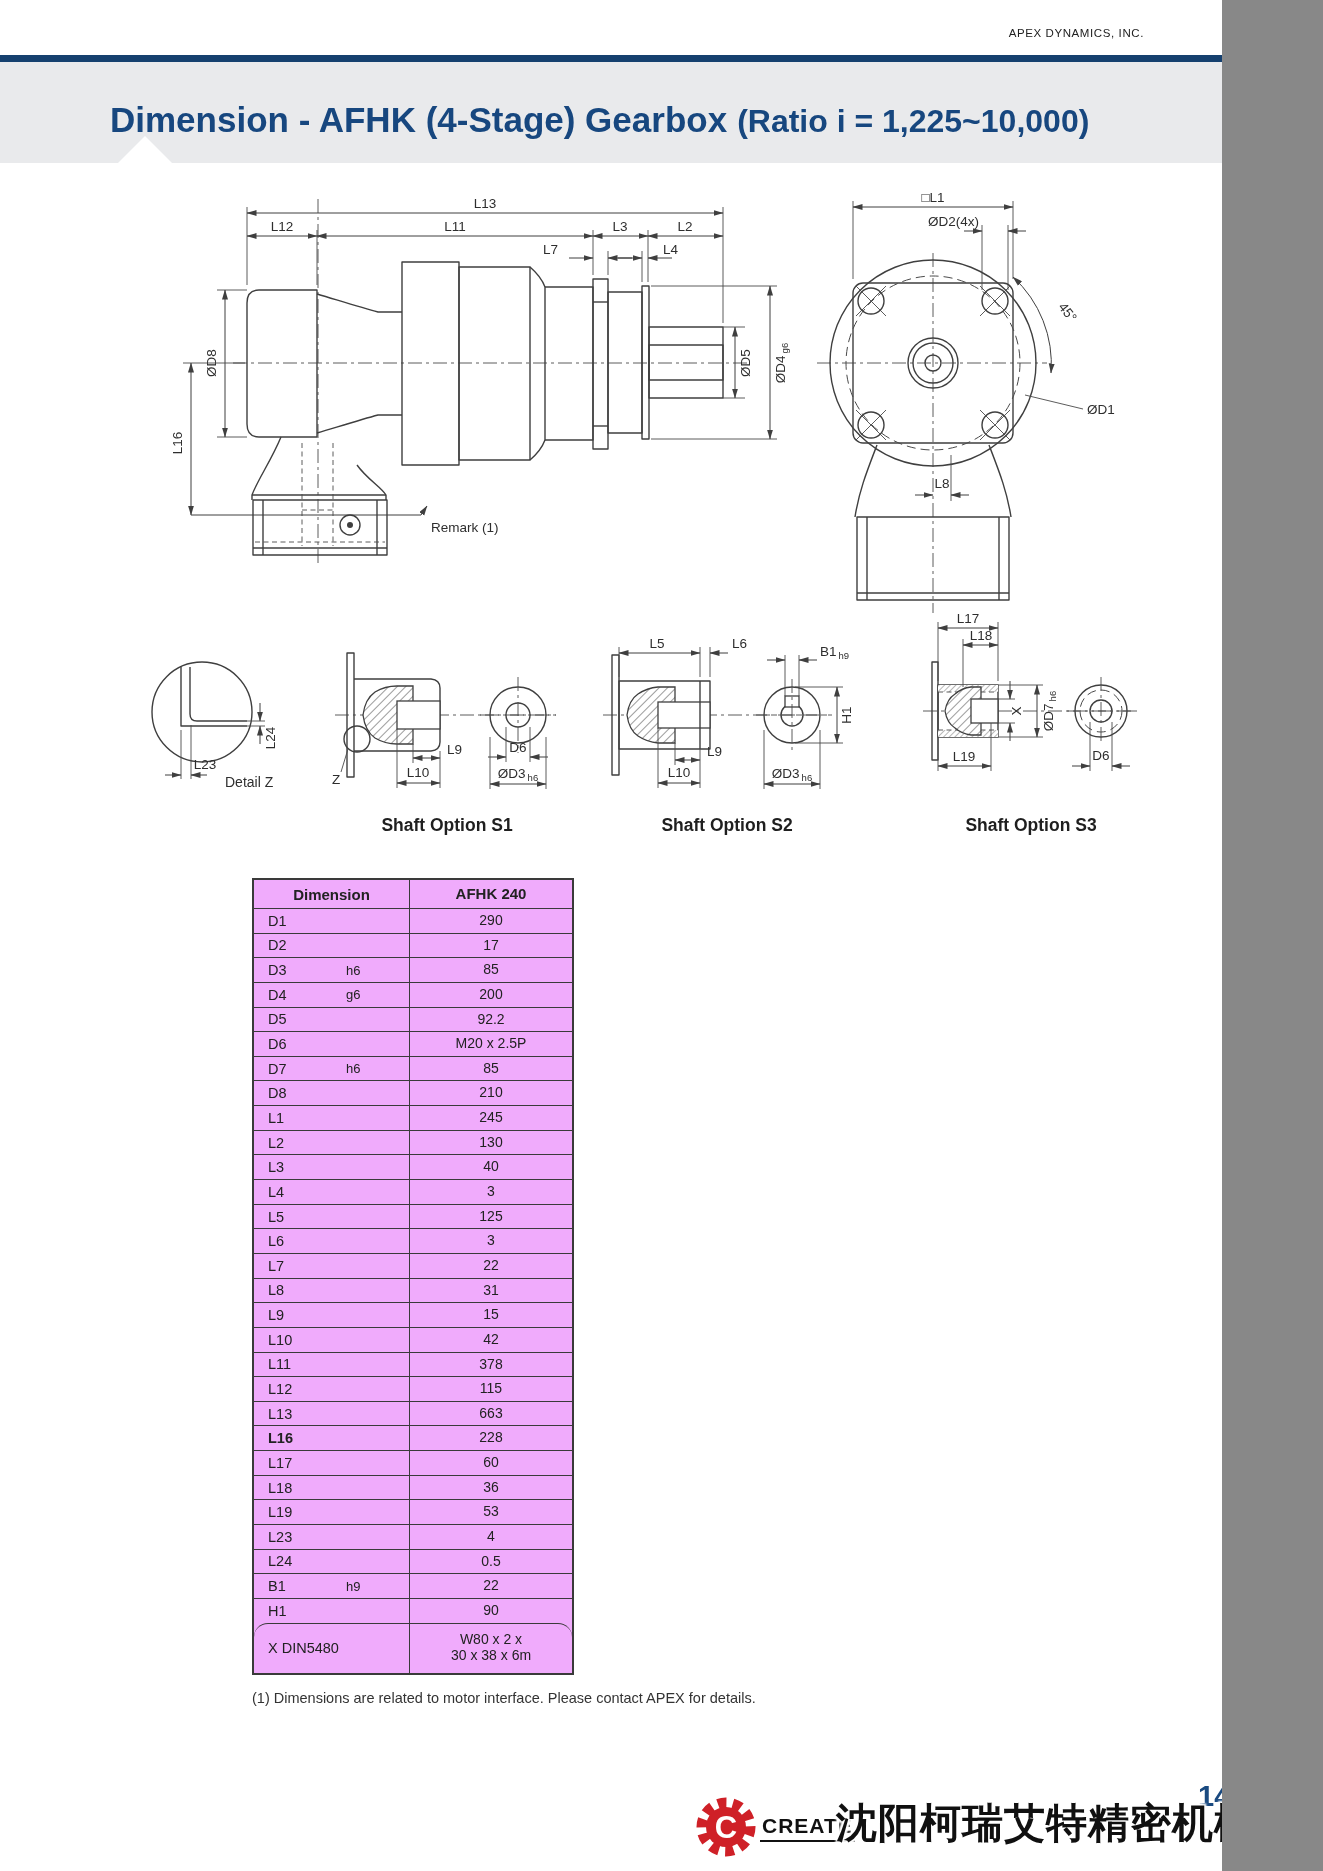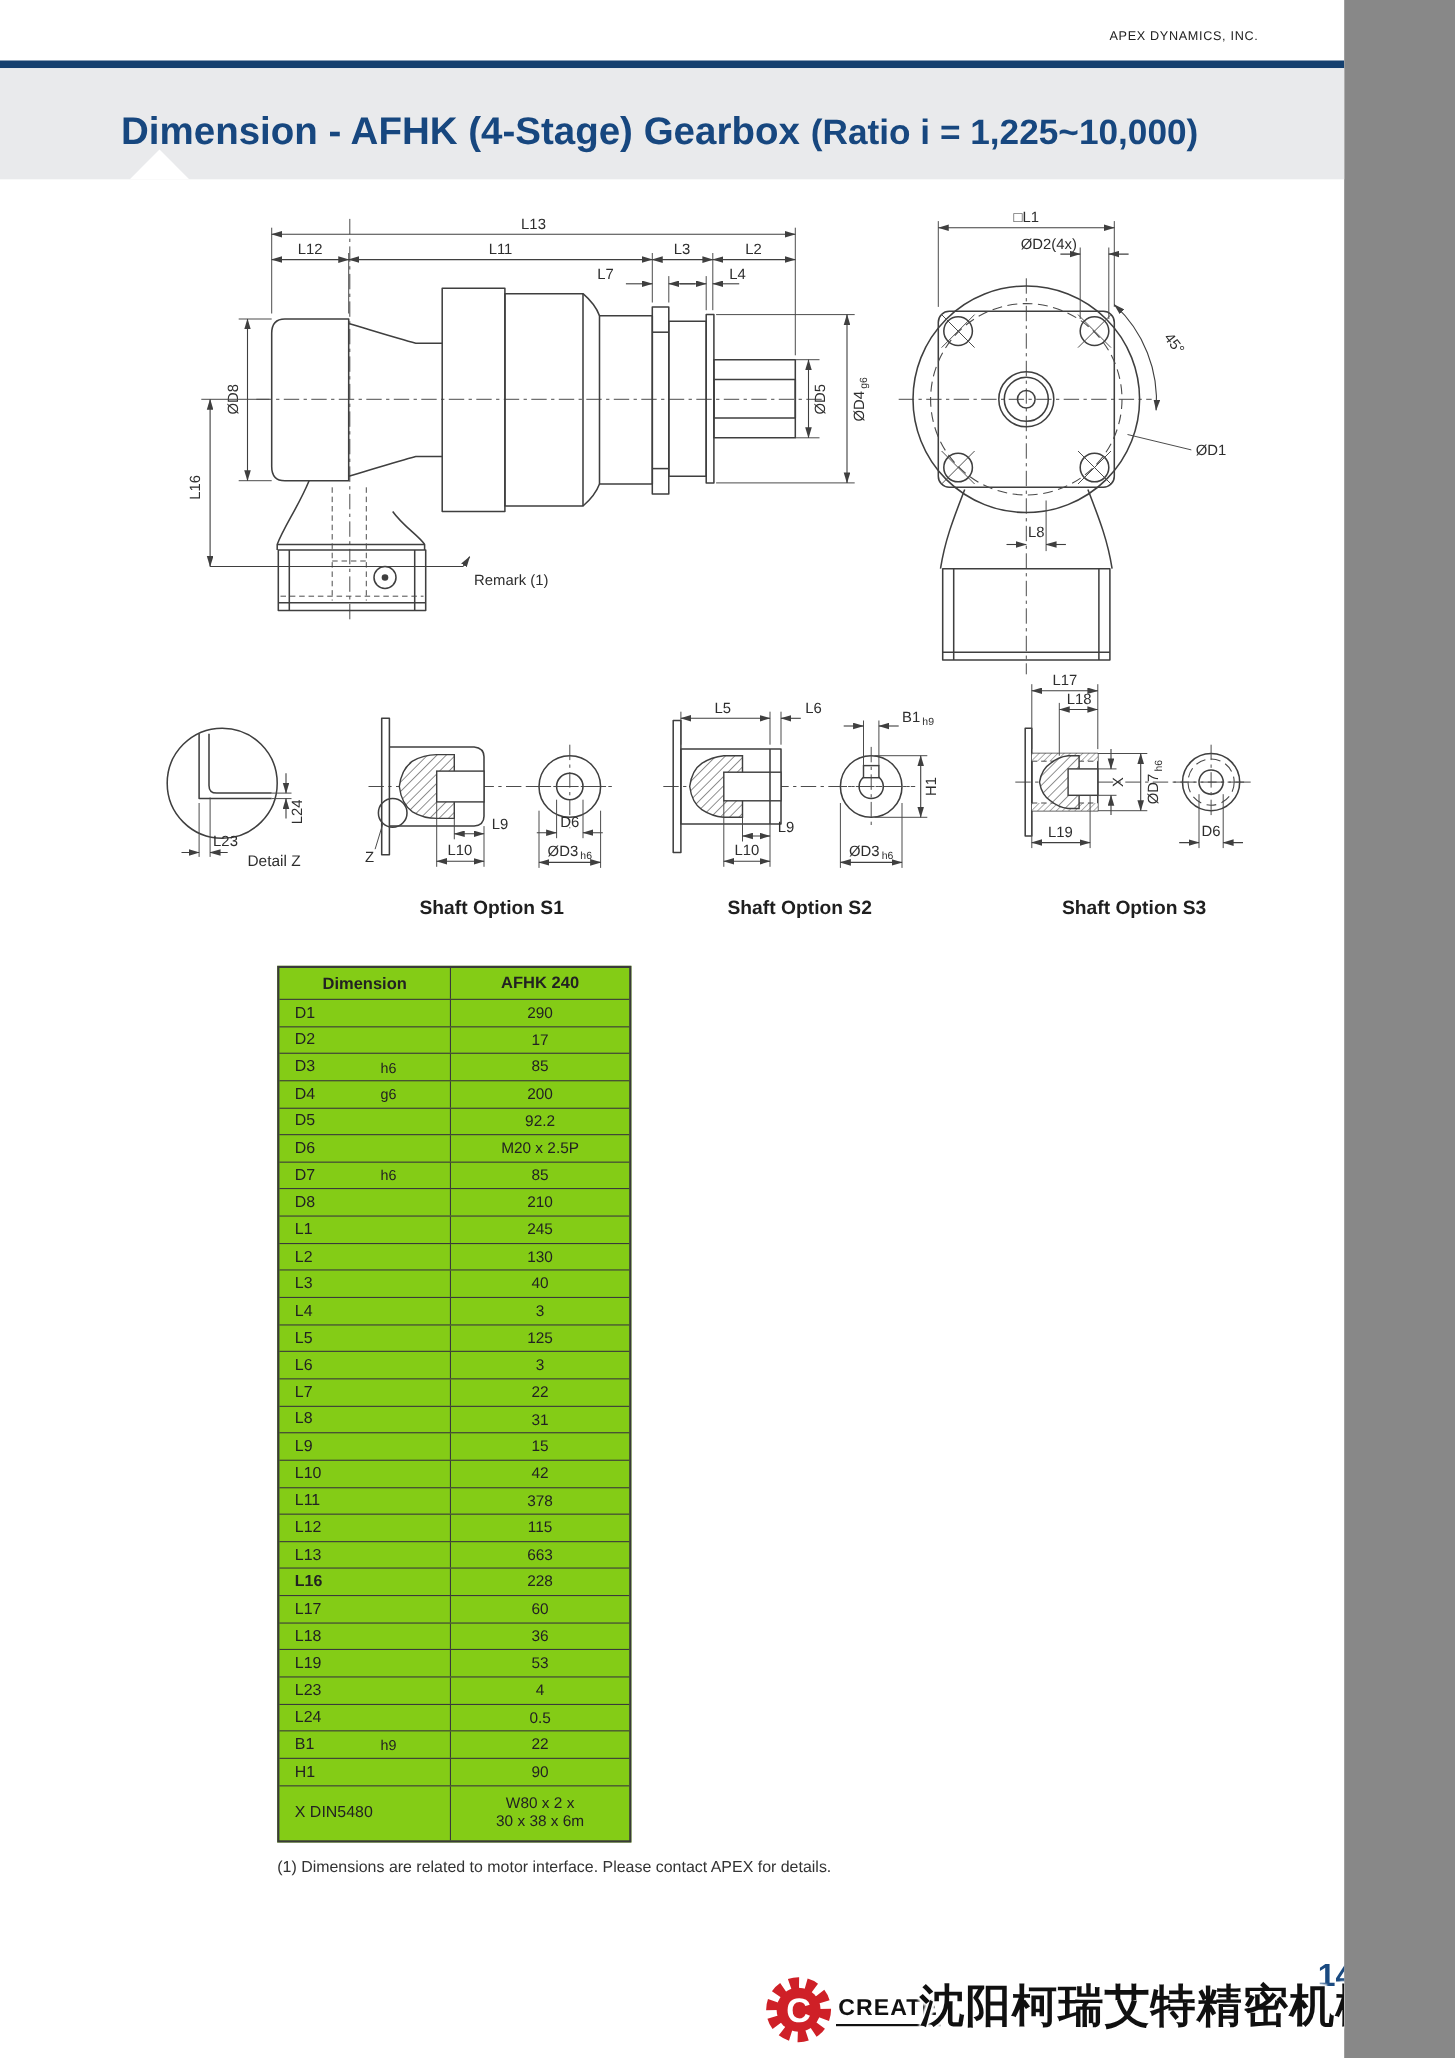--- a/index.html
+++ b/index.html
@@ -29,24 +29,24 @@
   .ext{fill:none;stroke:#4a4a4a;stroke-width:.9;}
   .cl{fill:none;stroke:#4a4a4a;stroke-width:.9;stroke-dasharray:14 4 3 4;}
   .hidd{fill:none;stroke:#4a4a4a;stroke-width:.9;stroke-dasharray:5 3.5;}
   .bolt-dash{fill:none;stroke:#4a4a4a;stroke-width:1;stroke-dasharray:9 5;}
   text.lbl{font-family:"Liberation Sans",sans-serif;font-size:13.5px;fill:#2e2e2e;}
   text.cap{font-family:"Liberation Sans",sans-serif;font-size:17.5px;font-weight:bold;fill:#1f1f1f;}
   text.dz{font-family:"Liberation Sans",sans-serif;font-size:14px;fill:#2e2e2e;}
   .tol{font-size:9.5px;}
   
   .dim-table{position:absolute;left:252px;top:878px;width:318px;border:2px solid #3a3a3a;
-             background:#84cc16;color:#222;}
+             background:#f0abfc;color:#222;}
   .trow{display:flex;height:24.65px;border-top:1.2px solid #3a3a3a;box-sizing:border-box;}
   .trow.thead{border-top:none;height:28px;}
-  .trow.tall{height:50px;}
+  .trow.tall{height:50px;border-radius:14px;}
   .cell{display:flex;align-items:center;box-sizing:border-box;}
   .cell.lab{width:155px;padding-left:14px;font-size:14.5px;}
   .lmain{min-width:78px;display:inline-block;}
   .ltol{font-size:13px;}
   .cell.val{flex:1;border-left:1.5px solid #3a3a3a;justify-content:center;font-size:14px;
             text-align:center;white-space:pre-line;line-height:1.12;}
   .thead .cell{font-weight:bold;font-size:15px;}
   .thead .cell.lab{justify-content:center;padding-left:0;}
   .boldlab{font-weight:bold;}
   .footnote{position:absolute;left:252px;top:1690px;font-size:14.5px;color:#333;text-align:right;}

